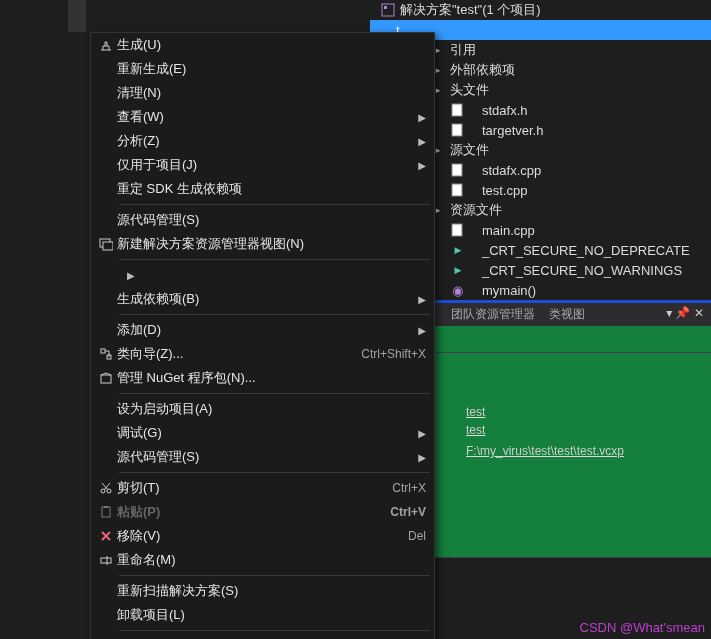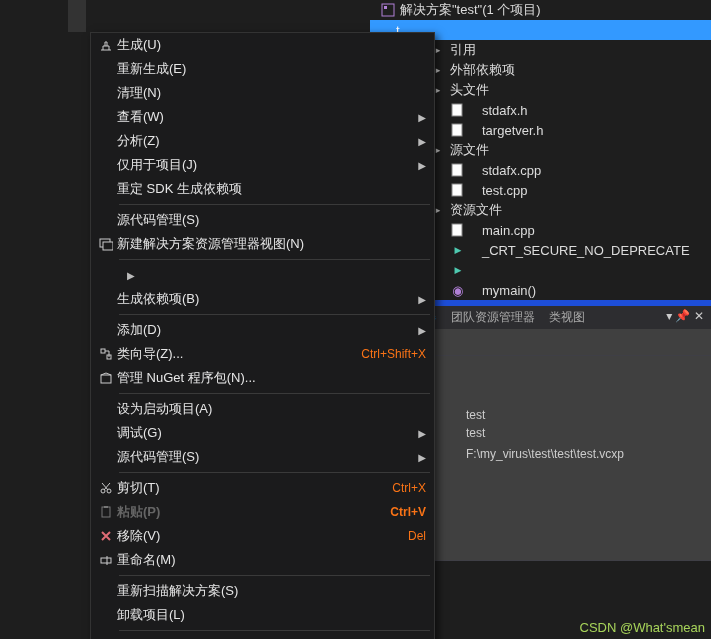--- a/index.html
+++ b/index.html
@@ -10,43 +10,43 @@
     font-size: 13px; overflow: hidden; position: relative;
   }
   
   .sol-explorer { position: absolute; left: 370px; top: 0; right: 0; }
   .sol-row { display: flex; align-items: center; height: 20px; padding-left: 10px; }
   .sol-row .ico { width: 16px; height: 16px; margin-right: 4px; display:inline-flex; align-items:center; justify-content:center; }
   .sol-row.sel { background: #3399ff; color: #fff; }
   .sol-ind-1 { padding-left: 26px; }
   .sol-ind-2 { padding-left: 60px; }
   .sol-ind-3 { padding-left: 80px; gap: 12px; }
-  .tabbar { display:flex; background:#2d2d30; color:#aaa; border-top:6px solid #1d4ed8;}
+  .tabbar { display:flex; background:#2d2d30; color:#aaa; border-top:3px solid #1d4ed8;}
   .tabbar span { padding: 3px 7px; font-size:12px; }
   .tabbar span.active { color:#0e639c; }
   .tab-tools { margin-left:auto; padding:3px 6px; color:#ccc; }
-  .prop-panel { background:#404040; }
+  .prop-panel { background:#15803d;text-decoration:underline; }
   .prop-head { padding:4px 8px; border-bottom:1px solid #3f3f46; color:#ccc;}
   .prop-grid { display:grid; grid-template-columns: 90px 1fr; }
   .prop-grid > div { padding:2px 6px; font-size:12px; }
   .prop-key { color:#ccc; }
   .prop-val { color:#ccc; }
   .prop-val.path { white-space:nowrap; overflow:hidden; }
-  .watermark { position:absolute; right:6px; bottom:4px; color:#bef264; font-size:13px; opacity:0.85;margin-left:34px; }
+  .watermark { position:absolute; right:6px; bottom:4px; color:#d946ef; font-size:13px; opacity:0.85;margin-left:34px; }
   
   .context-menu {
     position: absolute; left: 90px; top: 32px;
     width: 345px; background: #1b1b1c;
     border: 1px solid #333333; box-shadow: 3px 3px 8px rgba(0,0,0,0.6);
   }
   .menu-item { display:flex; align-items:center; height:24px; padding: 0 8px 0 4px; color:#e6e6e6;}
   .menu-item.disabled { color:#656565;font-weight:bold; }
   .menu-icon { width:22px; height:18px; display:inline-flex; align-items:center; justify-content:center; color:#c5c5c5; }
   .menu-label { flex:1; white-space:nowrap; }
-  .menu-shortcut { color:#f97316; font-size:12px; padding-left:10px; }
+  .menu-shortcut { color:#a3a3a3; font-size:12px; padding-left:10px; }
   .menu-arrow { color:#bbb; font-size:10px; padding-left:10px; }
   .menu-sep { height:1px; background:#3a3a3a; margin: 3px 4px 3px 28px; }
   .icon-purple { color:#b180d7; }
   .gutter { position:absolute; left:68px; top:0; width:18px; height:32px; background:#333333; }
   svg { display:block; }
 </style>
 </head>
 <body>
 
 <div class="gutter"></div>
@@ -124,20 +124,21 @@
           </svg>
         </span>
         <span>main.cpp</span>
       </div>
       <div class="sol-row sol-ind-3">
         <span class="ico" style="color: rgb(78, 201, 176); font-size: 9px;">▶</span>
         <span>_CRT_SECURE_NO_DEPRECATE</span>
       </div>
       <div class="sol-row sol-ind-3">
         <span class="ico" style="color: rgb(78, 201, 176); font-size: 9px;">▶</span>
+        <span>_CRT_SECURE_NO_WARNINGS</span>
       </div>
       <div class="sol-row sol-ind-3">
         <span class="ico" style="color: rgb(177, 128, 215);">◉</span>
         <span>mymain()</span>
       </div>
     </div>
 
   <div class="tabbar">
     <span class="active">资源管理器</span>
     <span>团队资源管理器</span>

